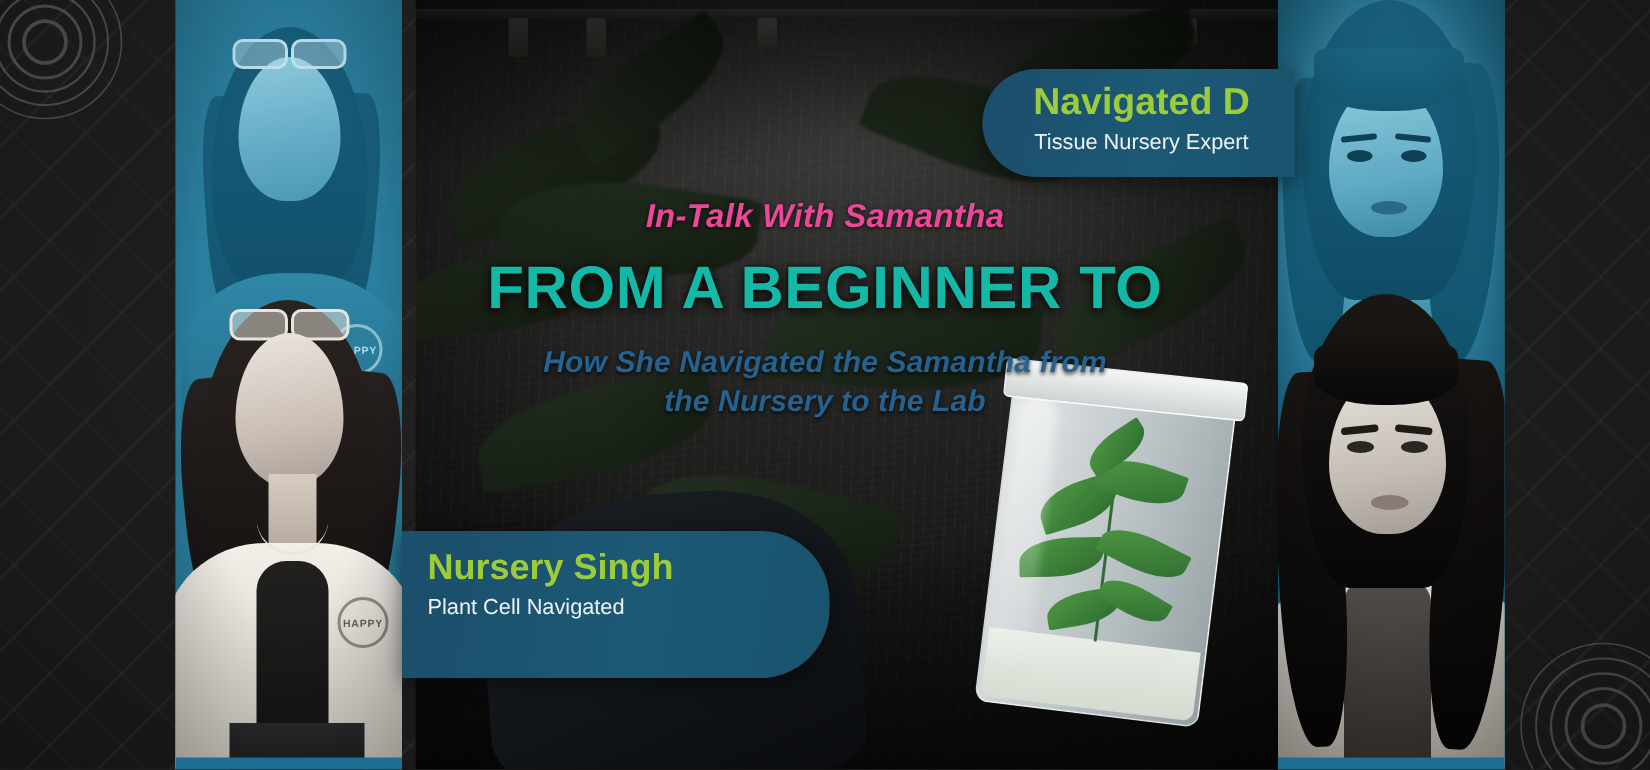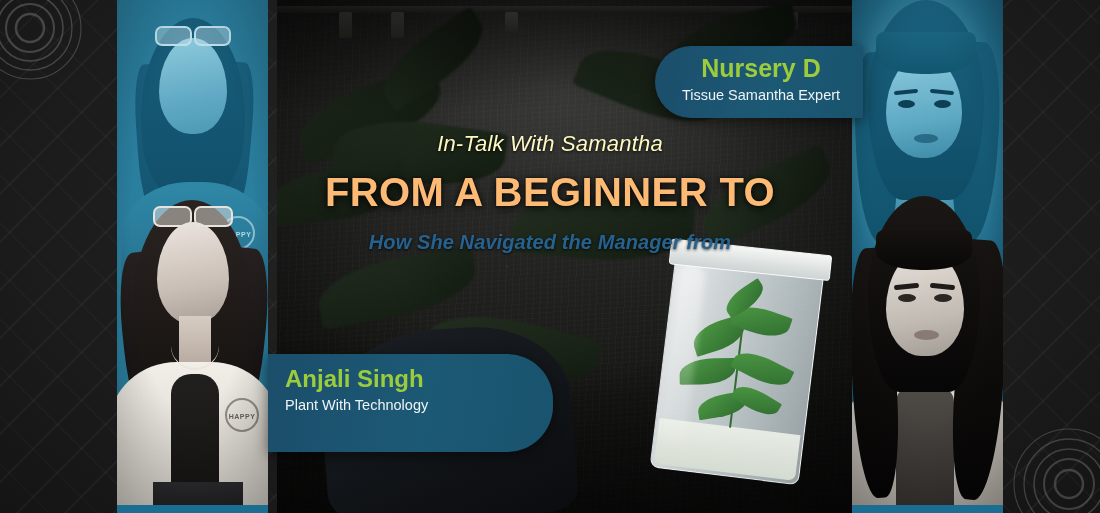--- a/index.html
+++ b/index.html
@@ -299,27 +299,27 @@
     position:absolute; left:6px; top:8px; width:26px; height:180px;
     background:linear-gradient(rgba(255,255,255,.5),rgba(255,255,255,.05));
     border-radius:14px; filter:blur(3px);
   }
 
   
   .copy{
     position:absolute; left:0; right:0; top:132px; text-align:center; z-index:6;
   }
   .eyebrow{
-    font-size:22px; font-weight:normal; font-style:italic; color:#fef9c3;
+    font-size:22px; font-weight:bold; font-style:italic; color:#ec4899;
     letter-spacing:.2px; line-height:1.1;
     text-shadow:0 1px 3px rgba(0,0,0,.8);
   }
   .headline{
     margin-top:14px;
-    font-size:40px; font-weight:bold; color:#fdba74;
+    font-size:40px; font-weight:bold; color:#14b8a6;
     letter-spacing:.4px; line-height:1.12; text-transform:uppercase;
     text-shadow:0 2px 8px rgba(0,0,0,.9), 0 0 2px rgba(0,0,0,.8);
   }
   .headline .l2{ display:block; }
   .subhead{
     margin-top:14px;
     font-size:20px; font-weight:bold; font-style:italic; color:#26628f;
     line-height:1.32; letter-spacing:.1px;
     text-shadow:0 1px 3px rgba(0,0,0,.8);
   }
@@ -480,27 +480,28 @@
     <div class="pz-vig"></div>
     <div class="pz-strip"></div>
   </div>
 
   <div class="copy">
     <div class="eyebrow">In-Talk With Samantha</div>
     <div class="headline">
       <span>FROM A BEGINNER TO</span>
     </div>
     <div class="subhead">
-      <span>How She Navigated the Manager from</span>
+      <span>How She Navigated the Samantha from</span>
+      <span>the Nursery to the Lab</span>
     </div>
   </div>
 
   <div class="pill pill-speaker">
-    <div class="name">Nursery D</div>
-    <div class="role">Tissue Samantha Expert</div>
+    <div class="name">Navigated D</div>
+    <div class="role">Tissue Nursery Expert</div>
   </div>
 
   <div class="pill pill-host">
-    <div class="name">Anjali Singh</div>
-    <div class="org">Plant With Technology</div>
+    <div class="name">Nursery Singh</div>
+    <div class="org">Plant Cell Navigated</div>
   </div>
 
 </div>
 
 </body></html>

